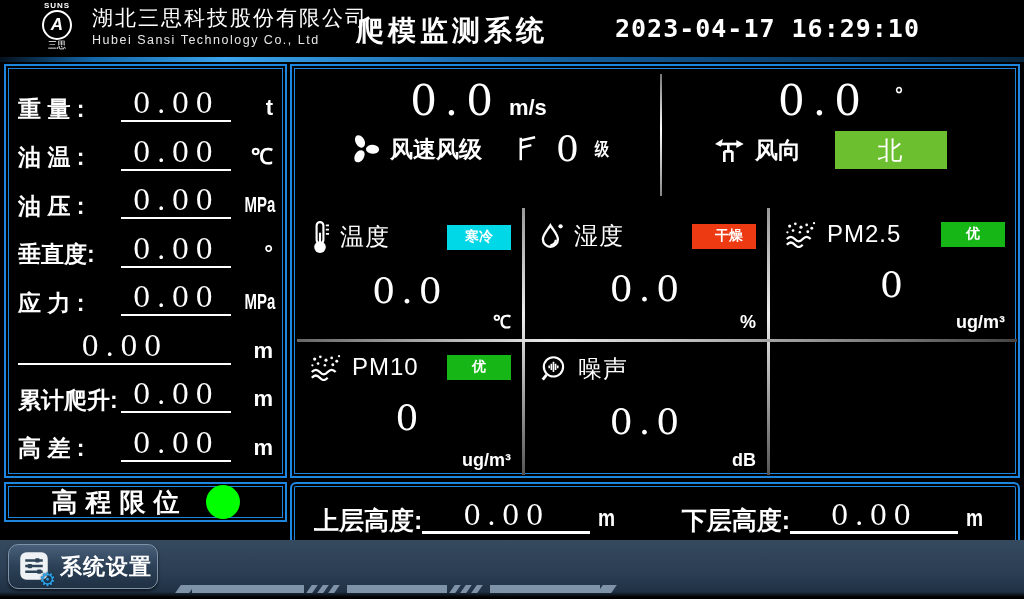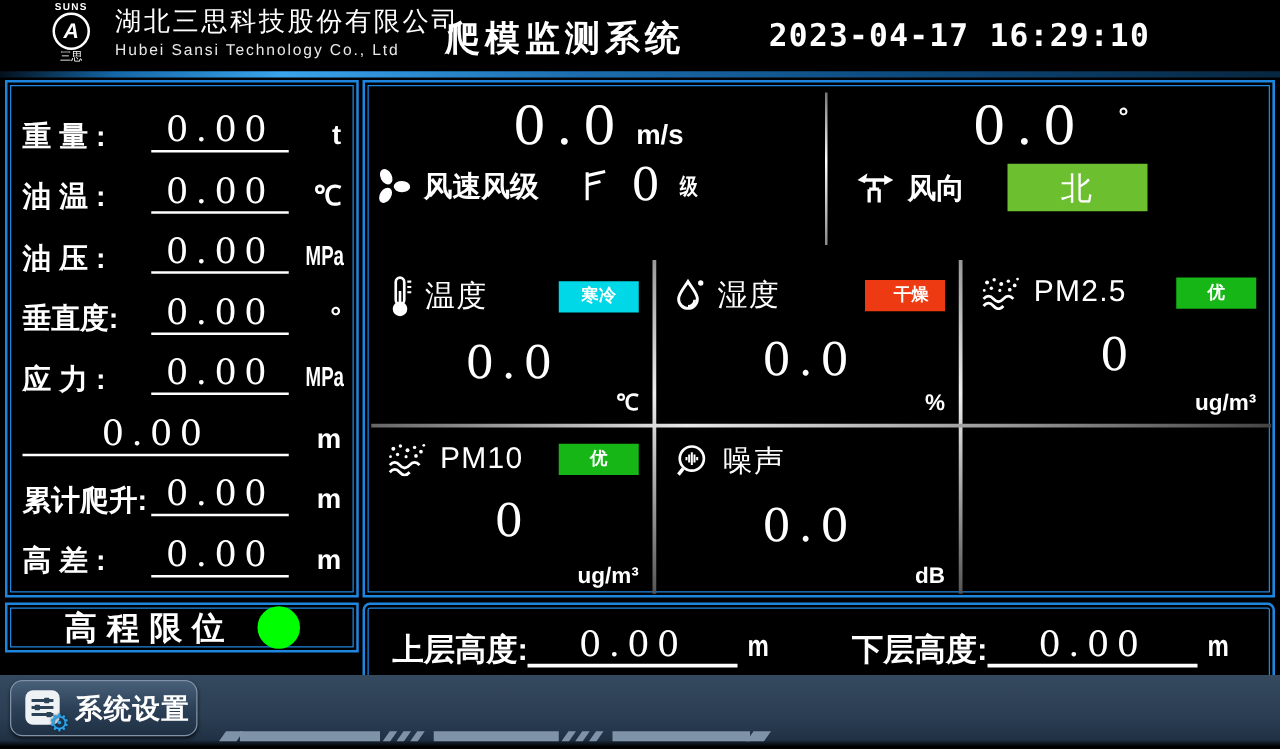--- a/index.html
+++ b/index.html
@@ -49,29 +49,29 @@
   #wind-row { position:absolute; top:3px; left:3px; width:724px; height:137px; display:flex; }
   .wind-half { position:relative; height:100%; }
   #wind-speed-half { width:367px; }
   #wind-dir-half { width:357px; }
   #wind-divider { position:absolute; left:368px; top:8px; width:2px; height:122px;
                   background:linear-gradient(180deg,#777,#fff 45%,#888); }
   .big-line { display:flex; justify-content:center; align-items:baseline; margin-top:10px; }
   .big-val { font-family:"DejaVu Serif", serif; font-size:42px; line-height:1.05; letter-spacing:8px; }
   .big-unit { font-size:22px; font-weight:bold; margin-left:8px; }
   .deg-unit { font-size:20px; font-weight:bold; margin-left:26px; align-self:flex-start; margin-top:4px; }
-  .wind-sub { display:flex; align-items:center; justify-content:flex-start; margin-top:8px; }
+  .wind-sub { display:flex; align-items:center; justify-content:center; margin-top:8px; }
   .wind-label { font-size:23px; font-weight:bold; margin-left:8px; }
   .level-val { font-family:"DejaVu Serif", serif; font-size:36px; margin:0 14px; line-height:1; }
   .level-unit { font-size:18px; font-weight:bold; transform:scaleX(0.8); }
   #flag-icon { margin-left:30px; }
   #direction-badge { width:112px; height:38px; background:#6cbf2f; color:#fff;
                      display:flex; align-items:center; justify-content:center;
                      font-size:25px; letter-spacing:2px; margin-left:34px; }
-  #wind-dir-half .wind-sub { justify-content:flex-start; padding-left:20px; }
+  #wind-dir-half .wind-sub { justify-content:flex-start; padding-left:49px; }
 
   
   #env-grid { position:absolute; top:140px; left:3px; width:724px; height:271px;
               display:grid; grid-template-columns:230px 245px 249px; grid-template-rows:133px 138px; }
   .vdiv { position:absolute; width:3px; top:142px; height:267px;
           background:linear-gradient(180deg,#999,#eee 40%,#555); }
   #vdiv1 { left:230px; } #vdiv2 { left:475px; }
   #hdiv { position:absolute; top:273px; left:5px; width:720px; height:3px;
           background:linear-gradient(90deg,#666,#e8e8e8 35%,#999 70%,#444); }
   .cell { position:relative; }

